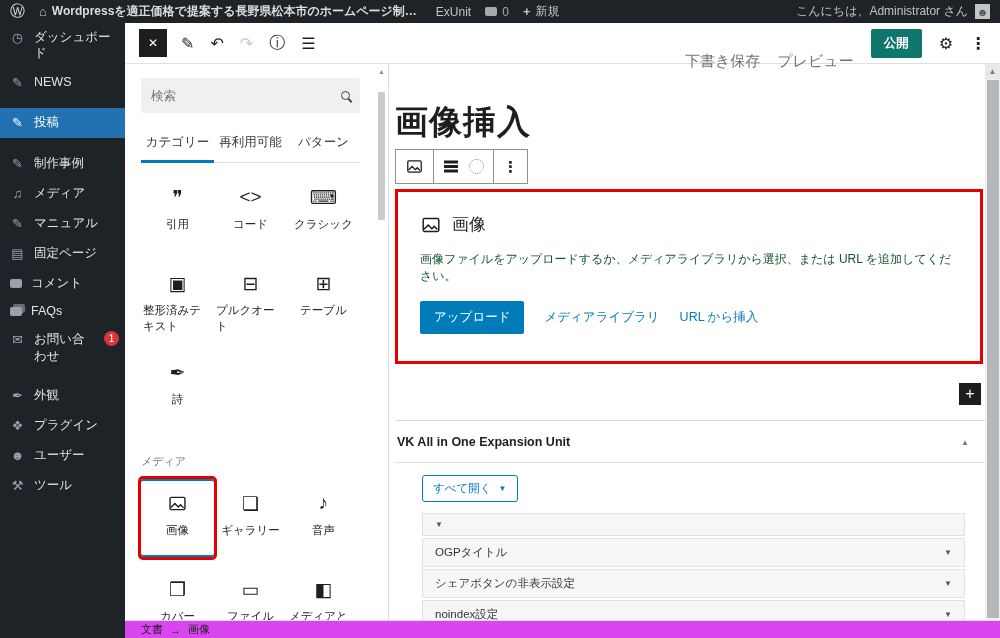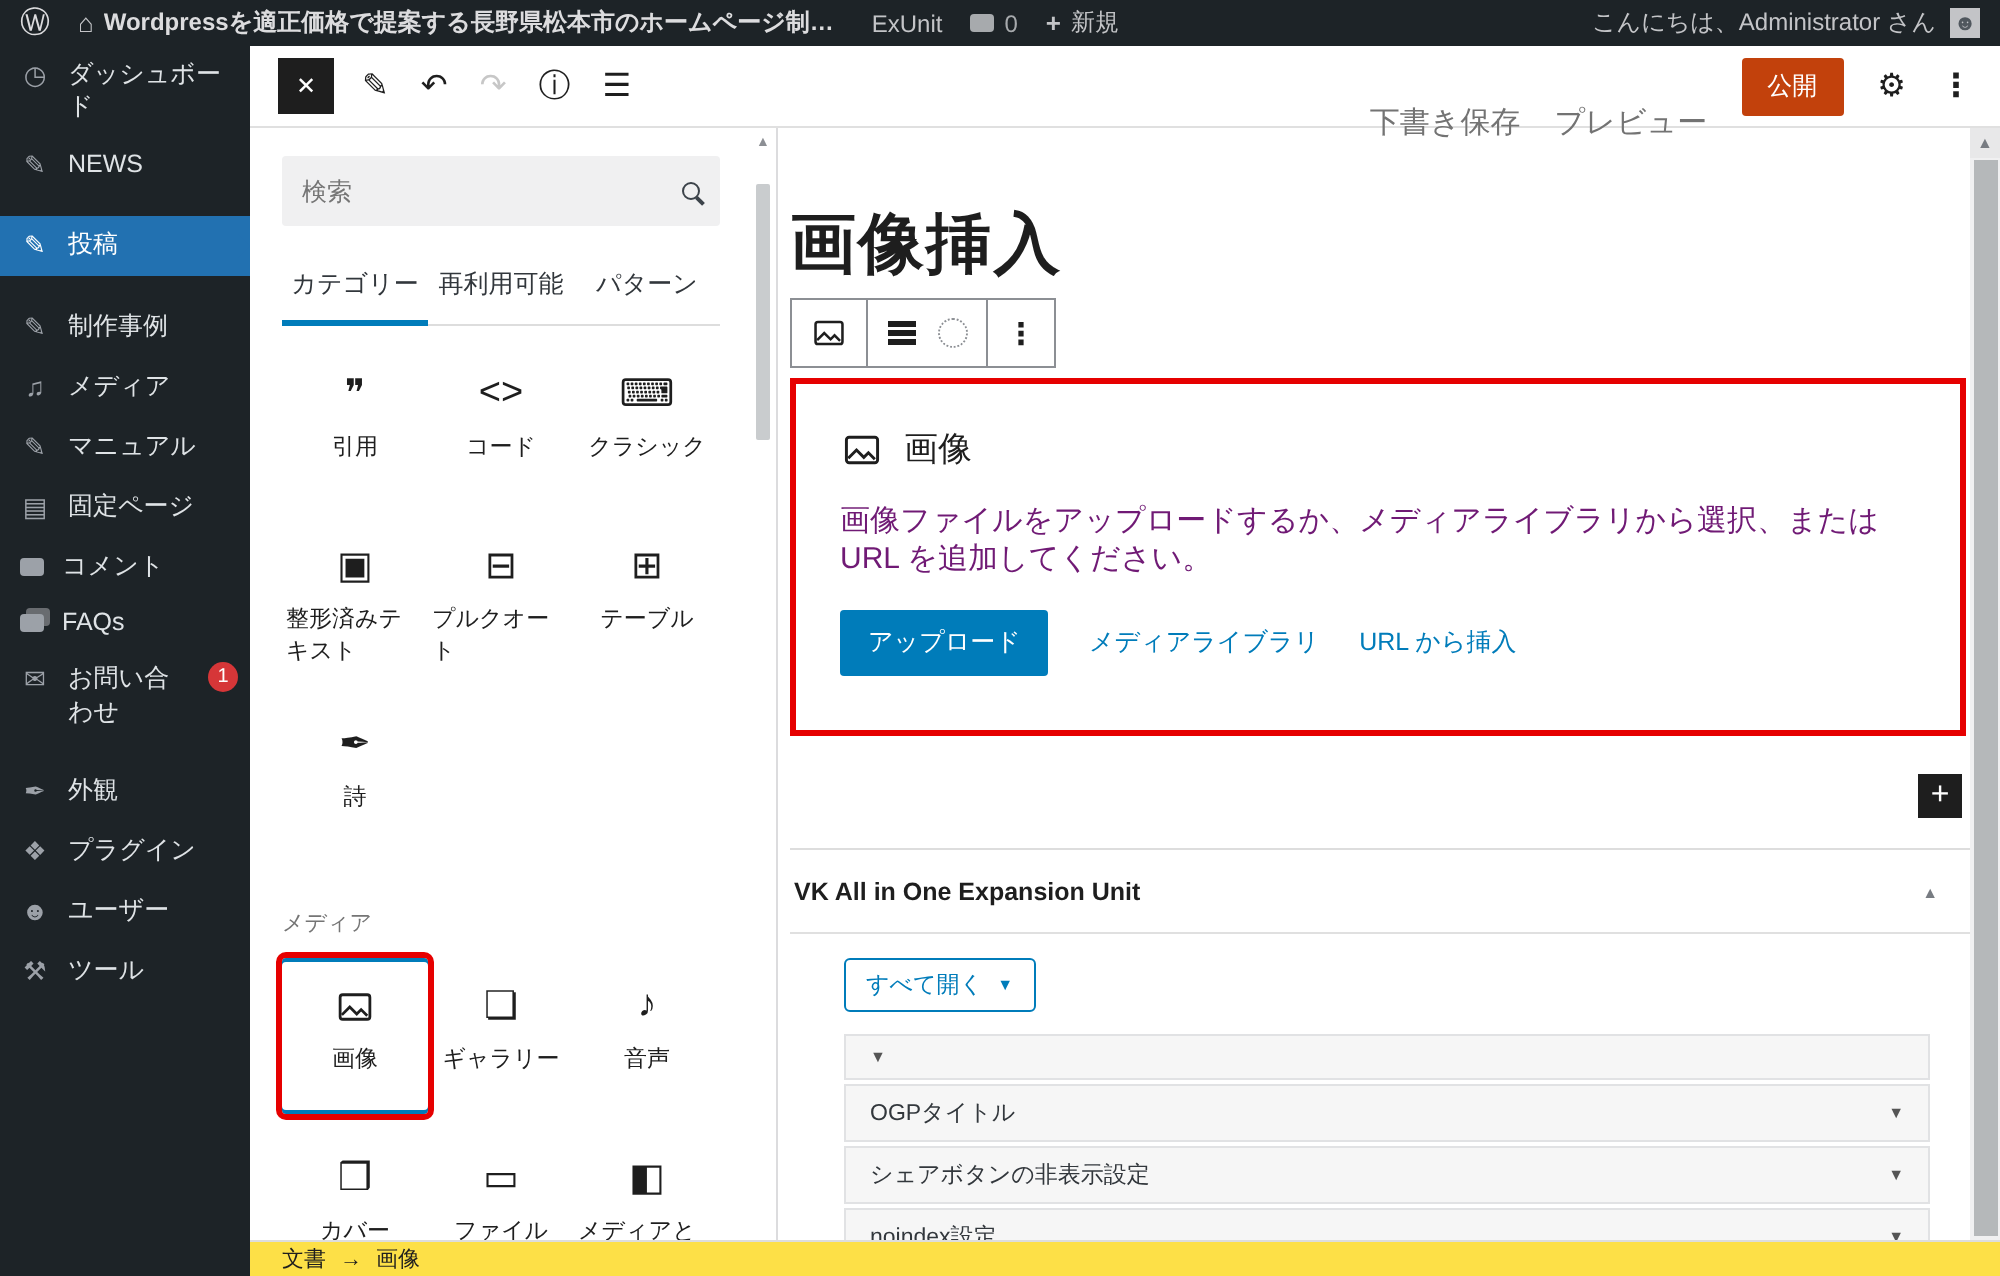--- a/index.html
+++ b/index.html
@@ -47,22 +47,22 @@
 
   
   #editor-header { position:absolute; top:23px; left:125px; right:0; height:41px; background:#fff;
     border-bottom:1px solid #e0e0e0; display:flex; align-items:center; z-index:10; }
   .eh-close { width:28px; height:28px; background:#1e1e1e; color:#fff; margin:0 14px;
     display:flex; align-items:center; justify-content:center; font-size:12px; cursor:pointer; }
   .eh-icon { font-size:16px; color:#1e1e1e; margin-right:16px; cursor:pointer; }
   .eh-icon.disabled { color:#c7c7c7; }
   .eh-right { margin-left:auto; display:flex; align-items:center; gap:17px; padding-right:14px; }
   .eh-link { color:#737373; font-size:15px; cursor:pointer; white-space:nowrap;margin-top:37px; }
-  .btn-publish { background:#c2410c; color:#fff; font-size:12.5px; padding:6px 13px;
-    border:none; border-radius:2px; cursor:pointer; }
+  .btn-publish { background:#0f766e; color:#fff; font-size:12.5px; padding:6px 13px;
+    border:none; border-radius:2px; cursor:pointer;font-weight:bold; }
 
   
   #inserter { position:absolute; top:64px; left:125px; width:264px; bottom:18px; background:#fff;
     border-right:1px solid #dcdcde; }
   .ins-inner { padding:14px 28px 0 16px; }
   .search-box { background:#f0f0f1; border-radius:2px; height:35px; display:flex; align-items:center;
     padding:0 10px; }
   .search-box input { flex:1; border:none; background:transparent; outline:none; font-size:12.5px;
     color:#1e1e1e; font-family:inherit; }
   .icon-magnifier { width:9px; height:9px; border:1.6px solid #3c434a; border-radius:50%; position:relative; flex:0 0 9px; }
@@ -91,21 +91,21 @@
   .post-title { font-size:33px; font-weight:800; color:#1e1e1e; margin:36px 0 4px 0; letter-spacing:1px; }
   .block-toolbar { display:inline-flex; align-items:stretch; border:1px solid #8c8f94; background:#fff; height:35px; }
   .bt-cell { display:flex; align-items:center; padding:0 9px; gap:11px; }
   .bt-cell + .bt-cell { border-left:1px solid #8c8f94; }
   .icon-bars-wrap { width:15px; height:14px; display:flex; align-items:center; justify-content:center; }
   .icon-bars { width:14px; height:3px; background:#1e1e1e; box-shadow:0 -4.5px 0 #1e1e1e, 0 4.5px 0 #1e1e1e; }
   .icon-dotcircle { width:15px; height:15px; border:1.6px dotted #8c8f94; border-radius:50%; }
   .icon-kebab { font-size:15px; color:#1e1e1e; font-weight:700; }
   .red-box { border:3px solid #e60000; margin-top:5px; margin-right:2px; padding:21px 22px 27px; background:#fff; }
   .ph-title { display:flex; align-items:center; gap:10px; font-size:17px; color:#1e1e1e; }
-  .ph-desc { margin-top:15px; font-size:15px; color:#701a75; }
+  .ph-desc { margin-top:15px; font-size:12px; color:#14532d; }
   .ph-actions { margin-top:16px; display:flex; align-items:center; gap:20px; font-size:12.5px; }
   .btn-upload { background:#007cba; color:#fff; border:none; border-radius:2px; padding:8px 14px;
     font-size:12.5px; cursor:pointer; font-family:inherit; }
   .link-blue { color:#007cba; cursor:pointer; }
   .appender-row { display:flex; justify-content:flex-end; margin:19px 4px 0 0; }
   .appender { width:22px; height:22px; background:#1e1e1e; color:#fff; display:flex; align-items:center;
     justify-content:center; font-size:16px; cursor:pointer; }
   .vk-divider { border-top:1px solid #ddd; margin-top:15px; }
   .vk-header { display:flex; justify-content:space-between; align-items:center; padding:14px 16px 13px 2px;
     font-size:12.5px; font-weight:700; color:#1e1e1e; border-bottom:1px solid #e0e0e0; cursor:pointer; }
@@ -118,21 +118,21 @@
   .acc-row { display:flex; justify-content:space-between; align-items:center; background:#f6f6f6;
     border:1px solid #e1e2e4; padding:6px 12px; margin-bottom:2px; font-size:11.5px; color:#32373c; cursor:pointer; }
   .acc-caret { font-size:8px; color:#555; }
 
   
   #right-scrollbar { position:absolute; top:64px; right:0; width:15px; bottom:18px; background:#f0f0f1; }
   #right-scrollbar .sb-up { text-align:center; font-size:8px; color:#787c82; line-height:15px; background:#e8e8e9; }
   #right-scrollbar .sb-thumb { position:absolute; top:16px; left:1.5px; width:12px; bottom:2px; background:#b5b8ba; }
 
   
-  #bottom-bar { position:absolute; left:125px; right:0; bottom:0; height:18px; background:#fde047;
+  #bottom-bar { position:absolute; left:125px; right:0; bottom:0; height:18px; background:#d946ef;
     border-top:1px solid #ddd; display:flex; align-items:center; gap:7px; padding-left:16px;
     font-size:11px; color:#1e1e1e; z-index:15; }
 </style>
 </head>
 <body>
 
 <div id="admin-bar">
   <span class="ab-item ab-logo">Ⓦ</span>
   <span class="ab-item">
     <span class="ab-home">⌂</span>

